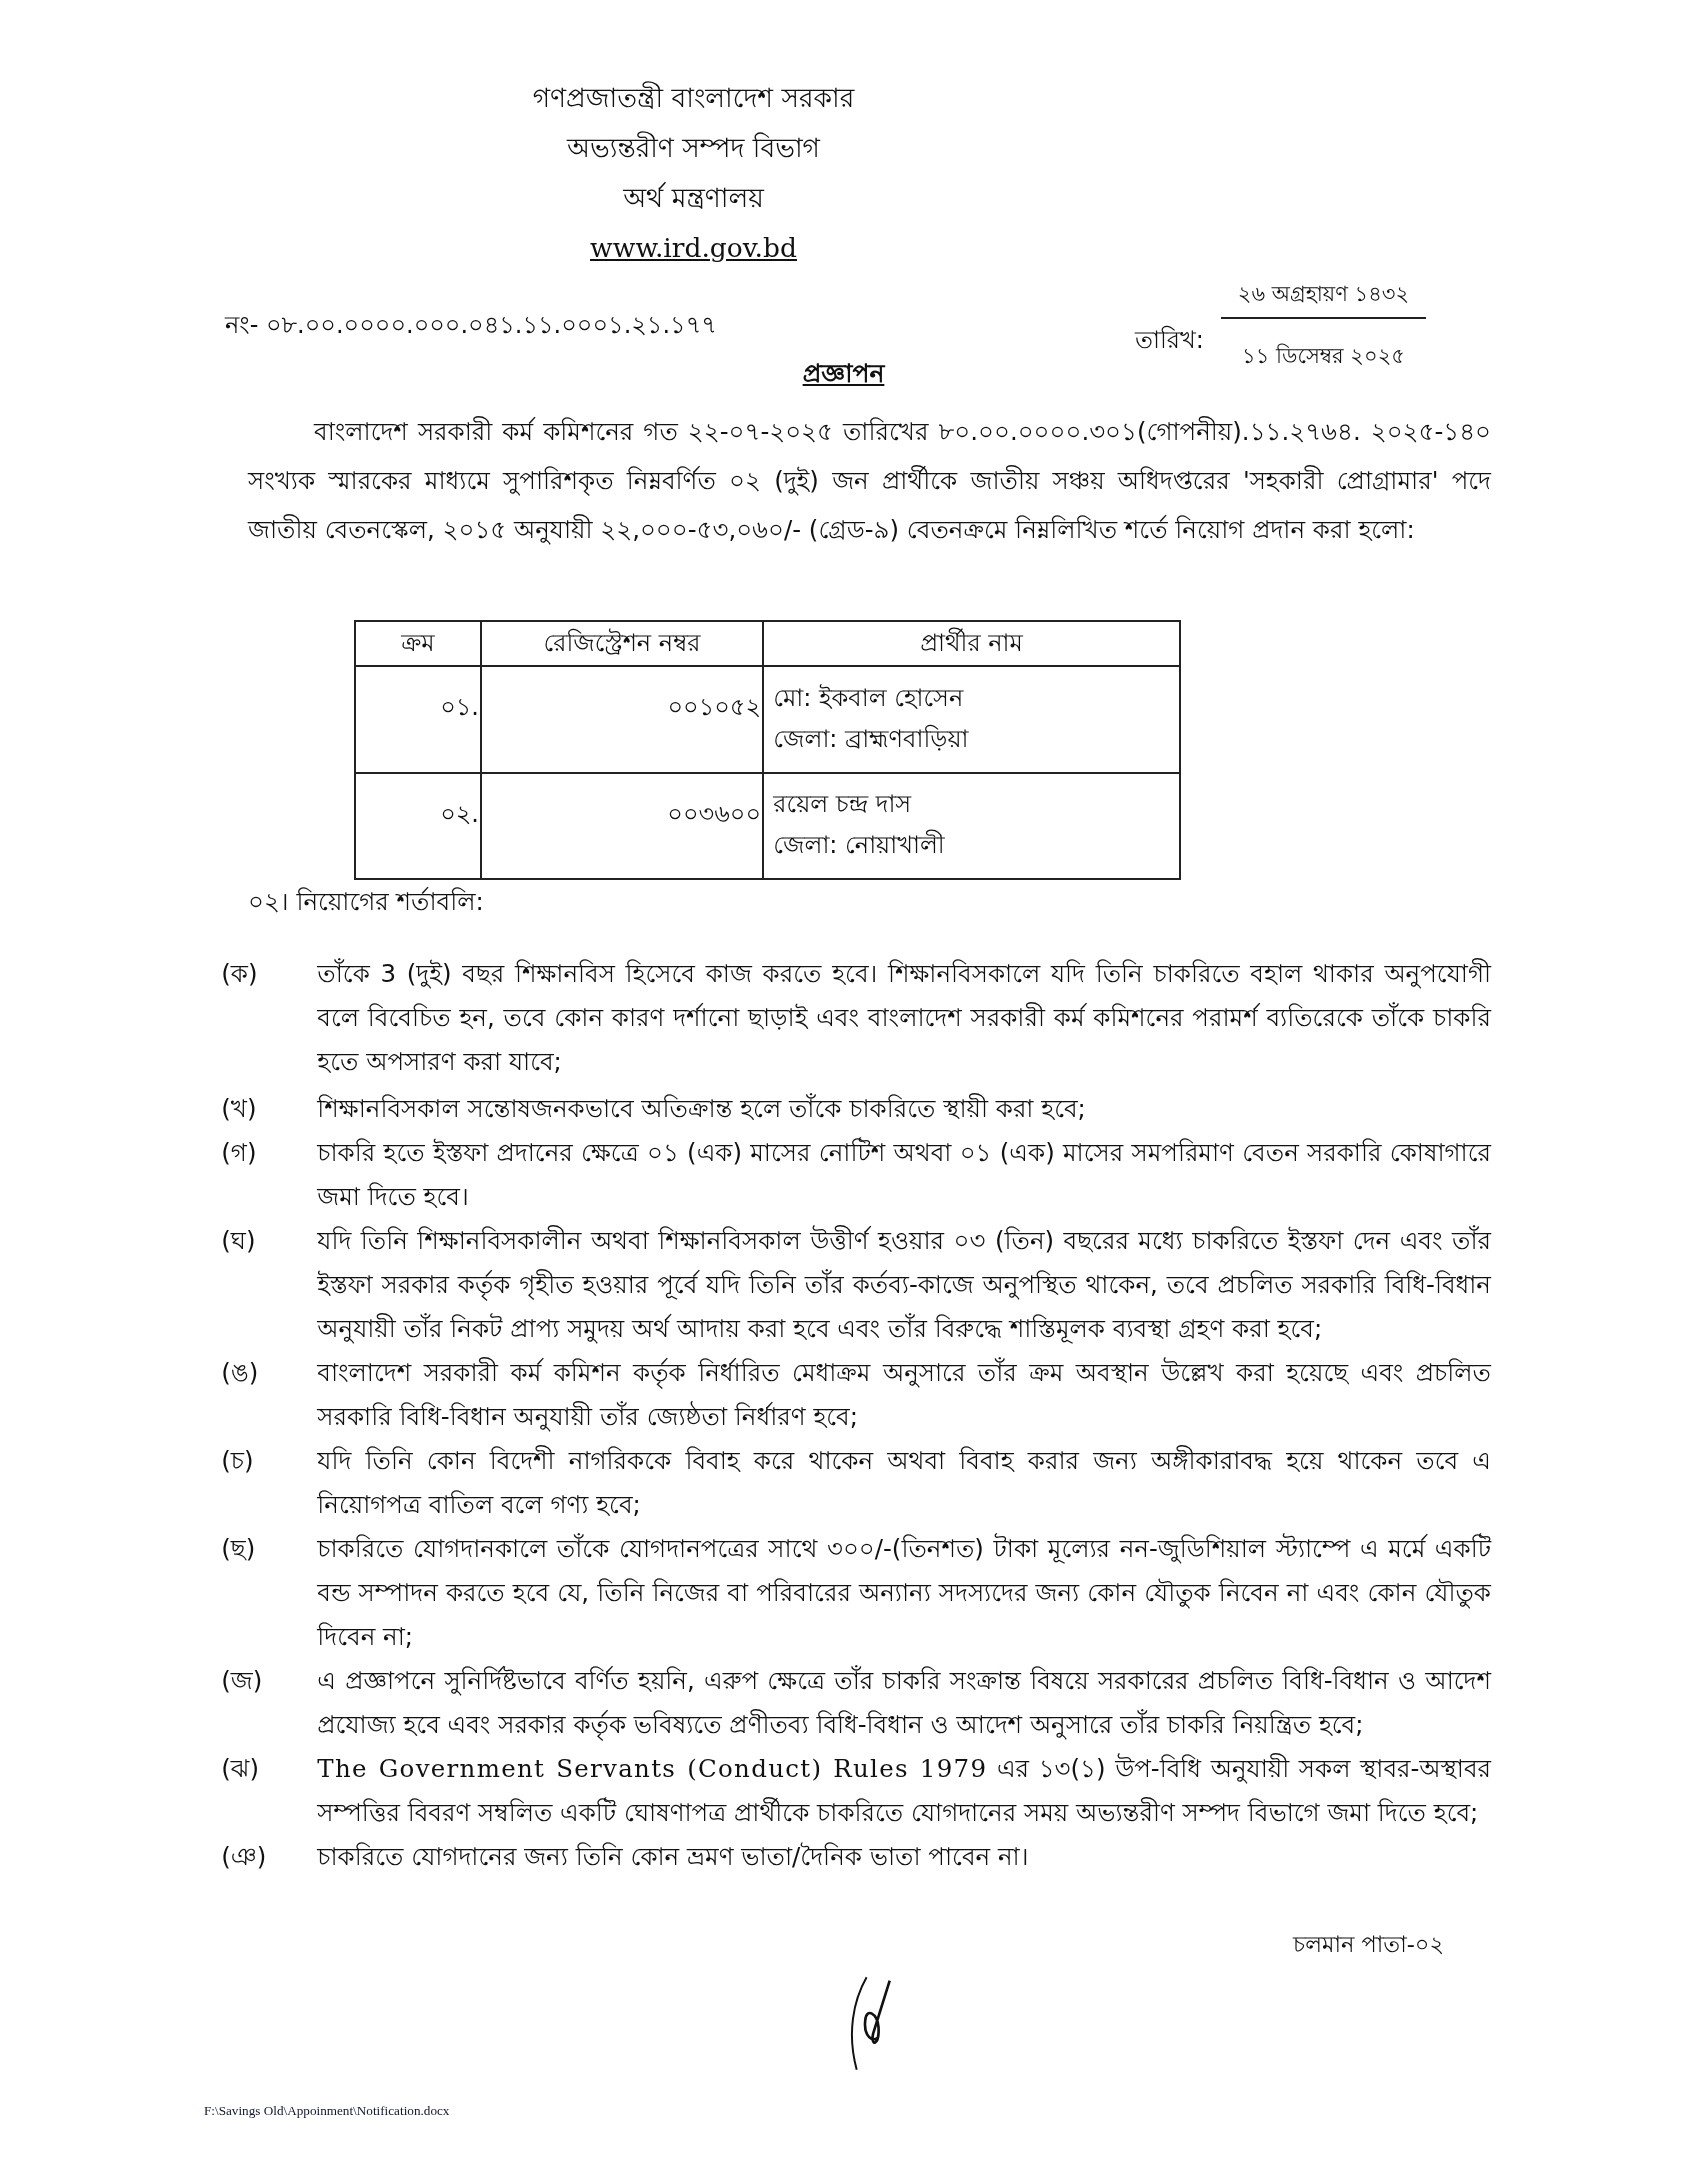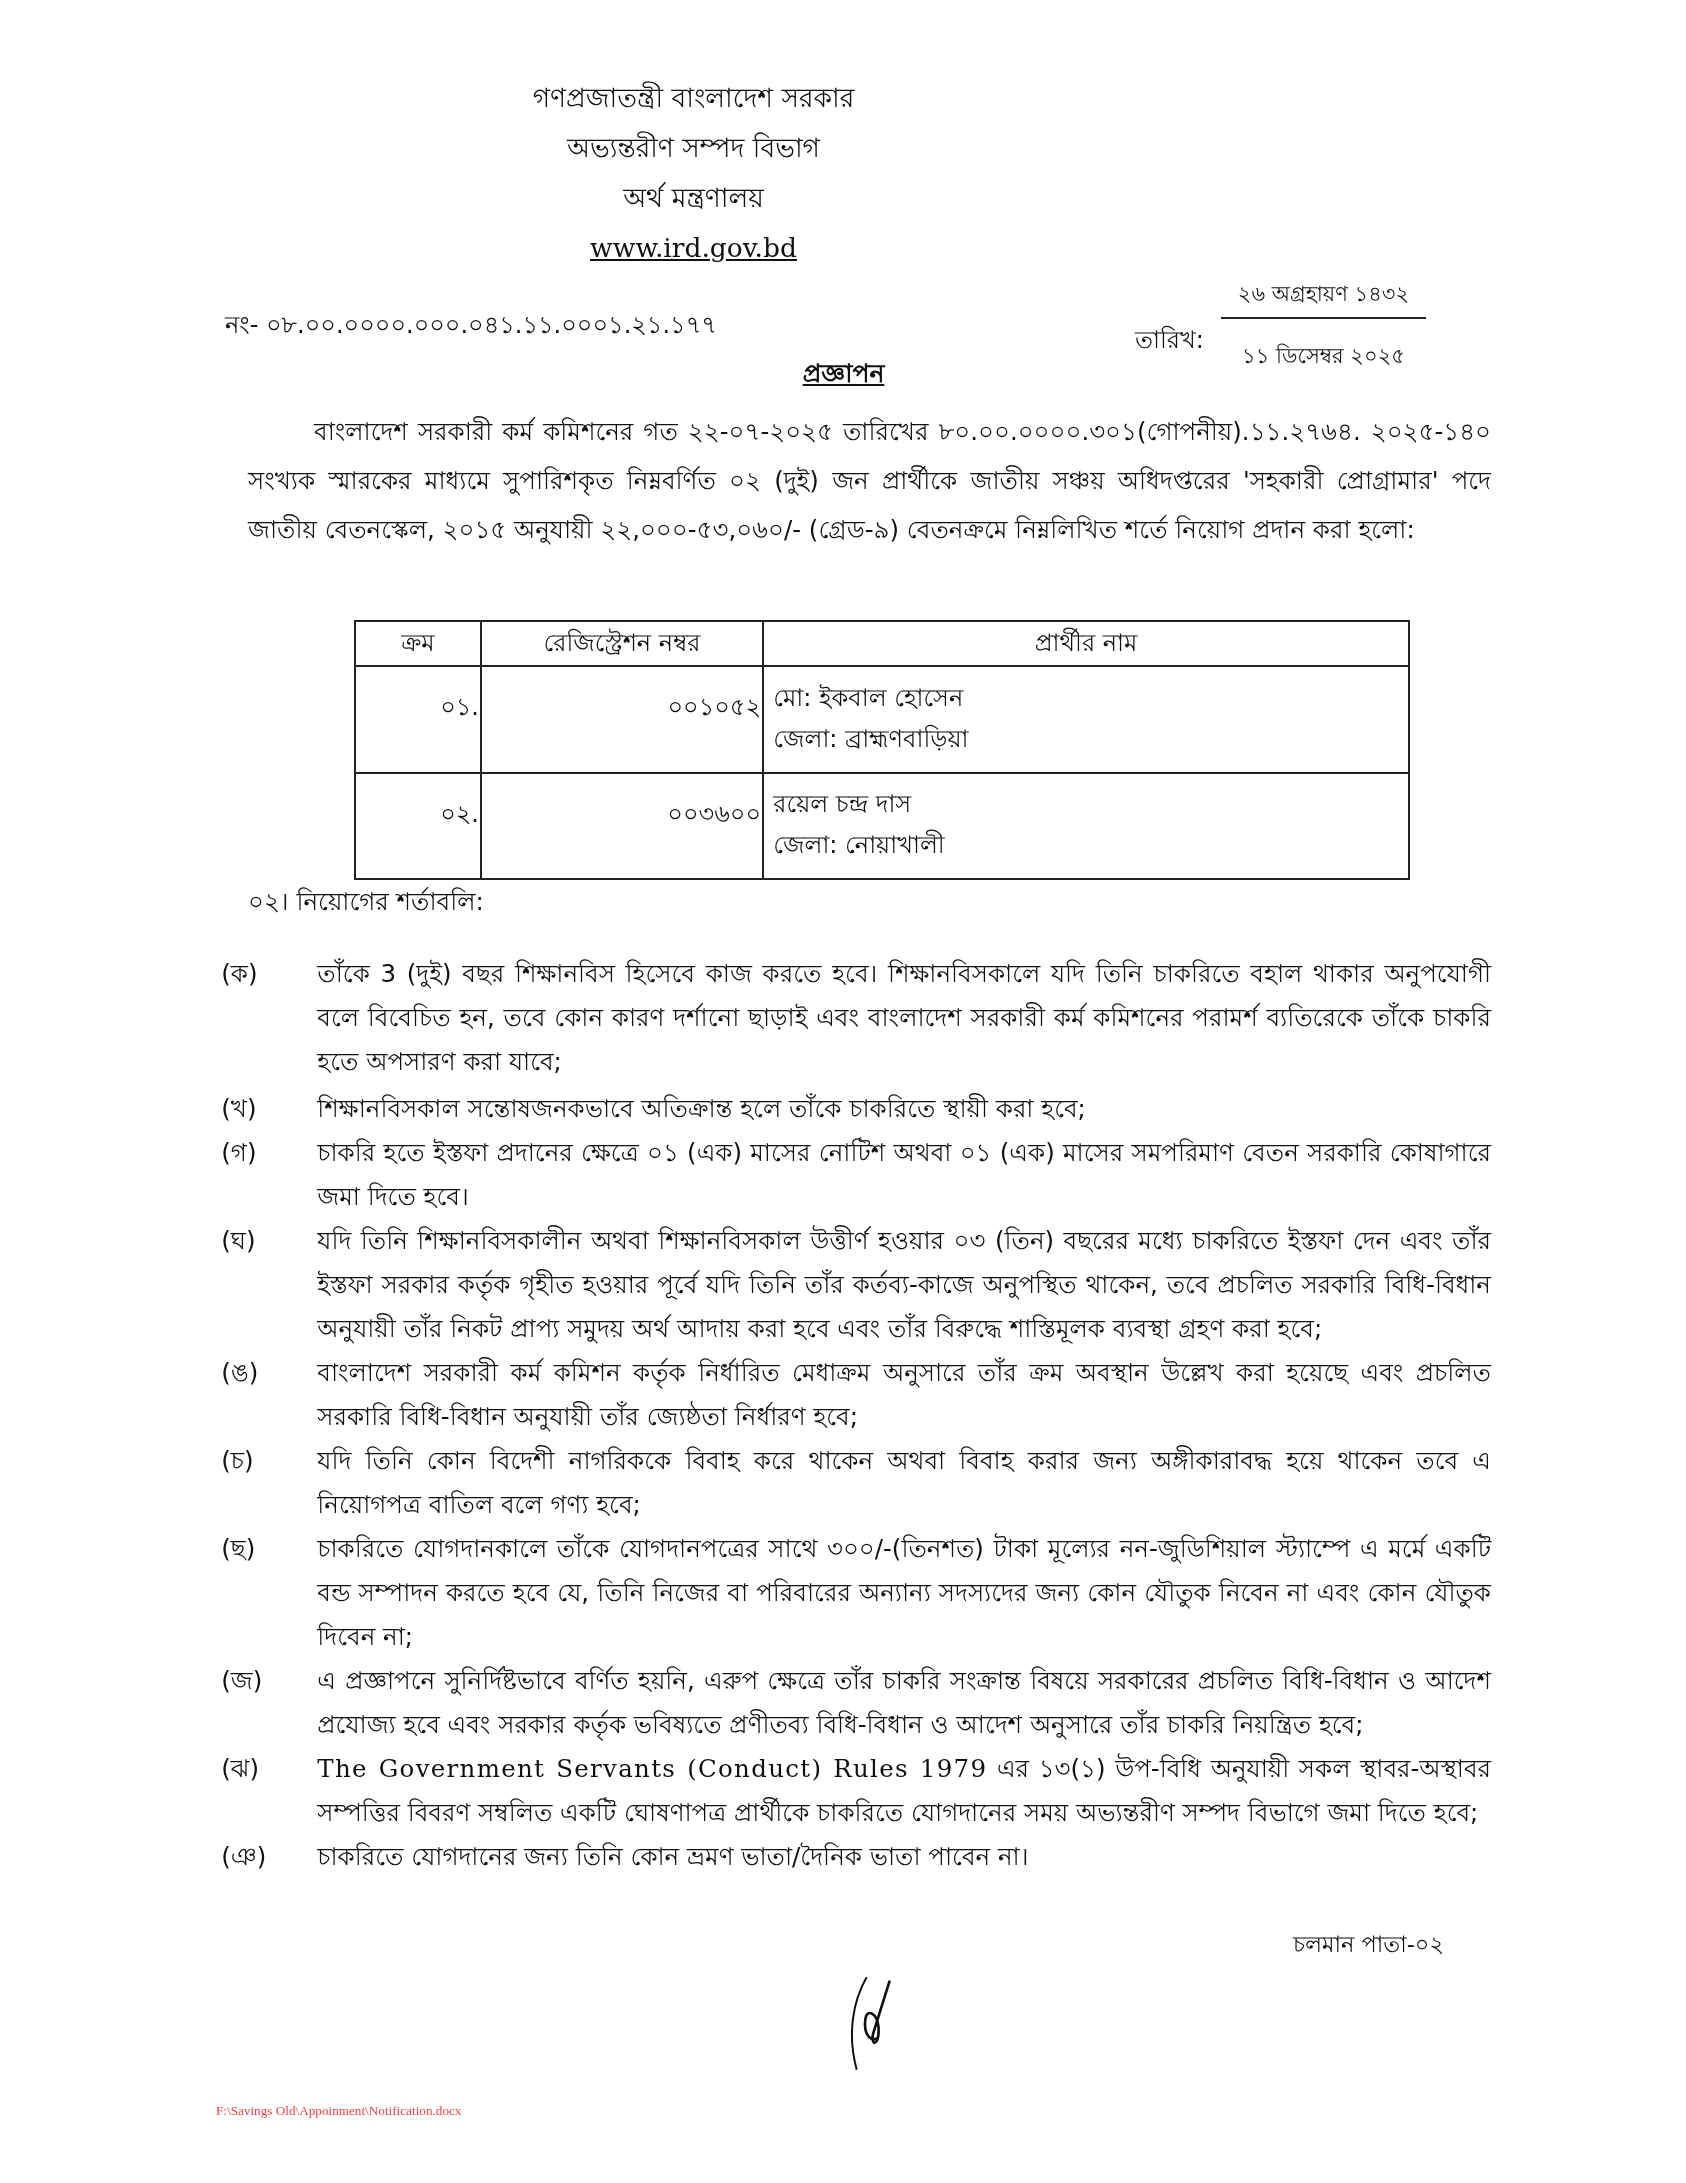--- a/index.html
+++ b/index.html
@@ -24,43 +24,43 @@
   .date-bottom { padding-top: 21px; }
   .title {
     left: 0; top: 354px; width: 1687px; text-align: center;
     font-size: 25px; font-weight: bold; text-decoration: underline;
   }
   .intro {
     left: 248px; top: 407px; width: 1243px; font-size: 24.5px; line-height: 49px;
     text-align: justify; text-indent: 66px;
   }
   table.cand {
-    position: absolute; left: 354px; top: 620px; width: 1056px;
+    position: absolute; left: 354px; top: 620px; width: 827px;
     border-collapse: collapse; font-size: 24px;
   }
   table.cand th, table.cand td { border: 2px solid #222; vertical-align: top; }
   table.cand th { font-weight: normal; height: 41px; text-align: center; vertical-align: middle; }
   table.cand td.serial, table.cand td.reg { text-align: right; padding-top: 21px; }
   table.cand td.name { padding: 10.6px 6.6px 12px 9.3px; line-height: 41px; }
   .col-serial { width: 122px; }
   .col-reg { width: 278px; }
   .section-head {
     left: 248px; top: 883px; font-size: 24.5px;
   }
   .section-head b { font-weight: normal; }
   .clauses { left: 218px; top: 952px; width: 1273px; }
   .clause { display: flex; font-size: 24.5px; line-height: 44px; margin-bottom: 0; }
   .clause-marker { width: 96px; flex: 0 0 96px; text-align: left; padding-left: 3.3px; }
   .clause-text { flex: 1; text-align: justify; }
   .clause-text .eng { font-family: "DejaVu Serif", "Liberation Serif", serif; letter-spacing: 1.3px; }
   .continue { left: 1293px; top: 1927px; font-size: 22.5px; }
   .signature { left: 827px; top: 1974px; width: 99px; height: 99px; }
   .filepath {
-    left: 216px; top: 2103px; font-size: 13.2px;
-    font-family: "Liberation Serif", "DejaVu Serif", serif; color: #ef4444;
+    left: 204px; top: 2103px; font-size: 13.2px;
+    font-family: "Liberation Serif", "DejaVu Serif", serif; color: #0f172a;
   }
 </style>
 </head>
 <body>
 
 <div class="header-block">
   <div class="header-line">গণপ্রজাতন্ত্রী বাংলাদেশ সরকার</div>
   <div class="header-line">অভ্যন্তরীণ সম্পদ বিভাগ</div>
   <div class="header-line">অর্থ মন্ত্রণালয়</div>
   <div class="header-url">www.ird.gov.bd</div>

